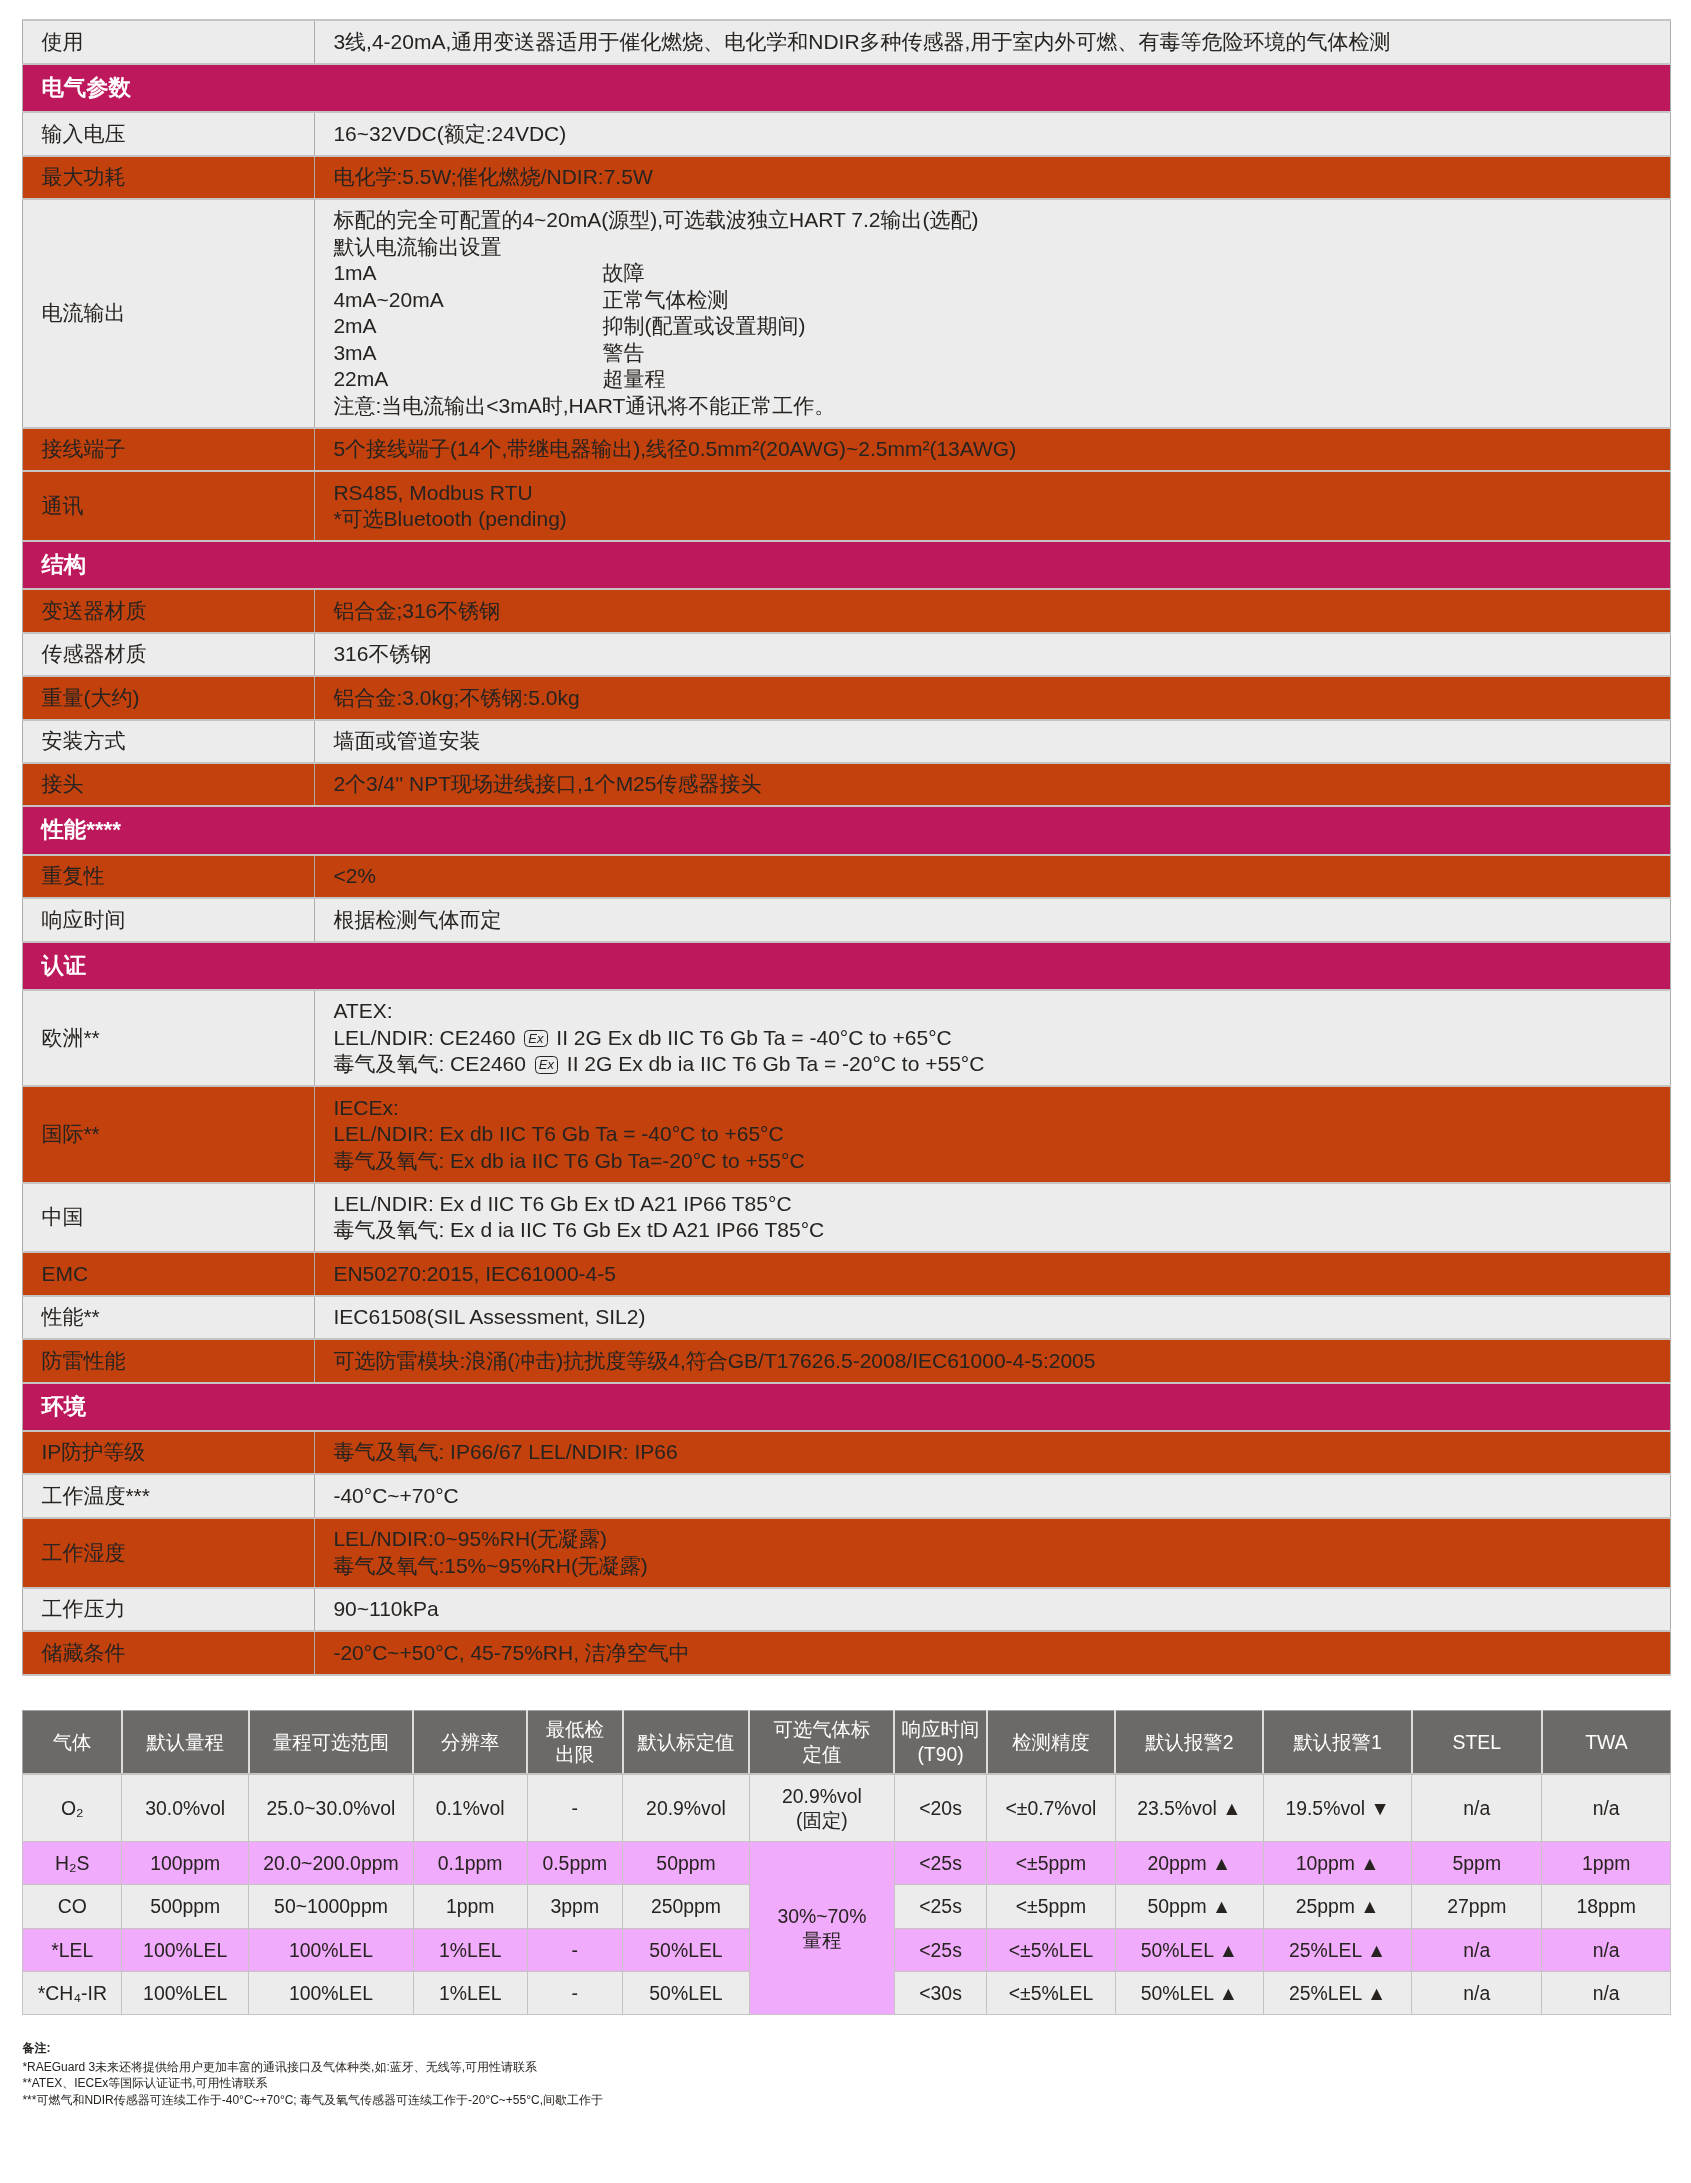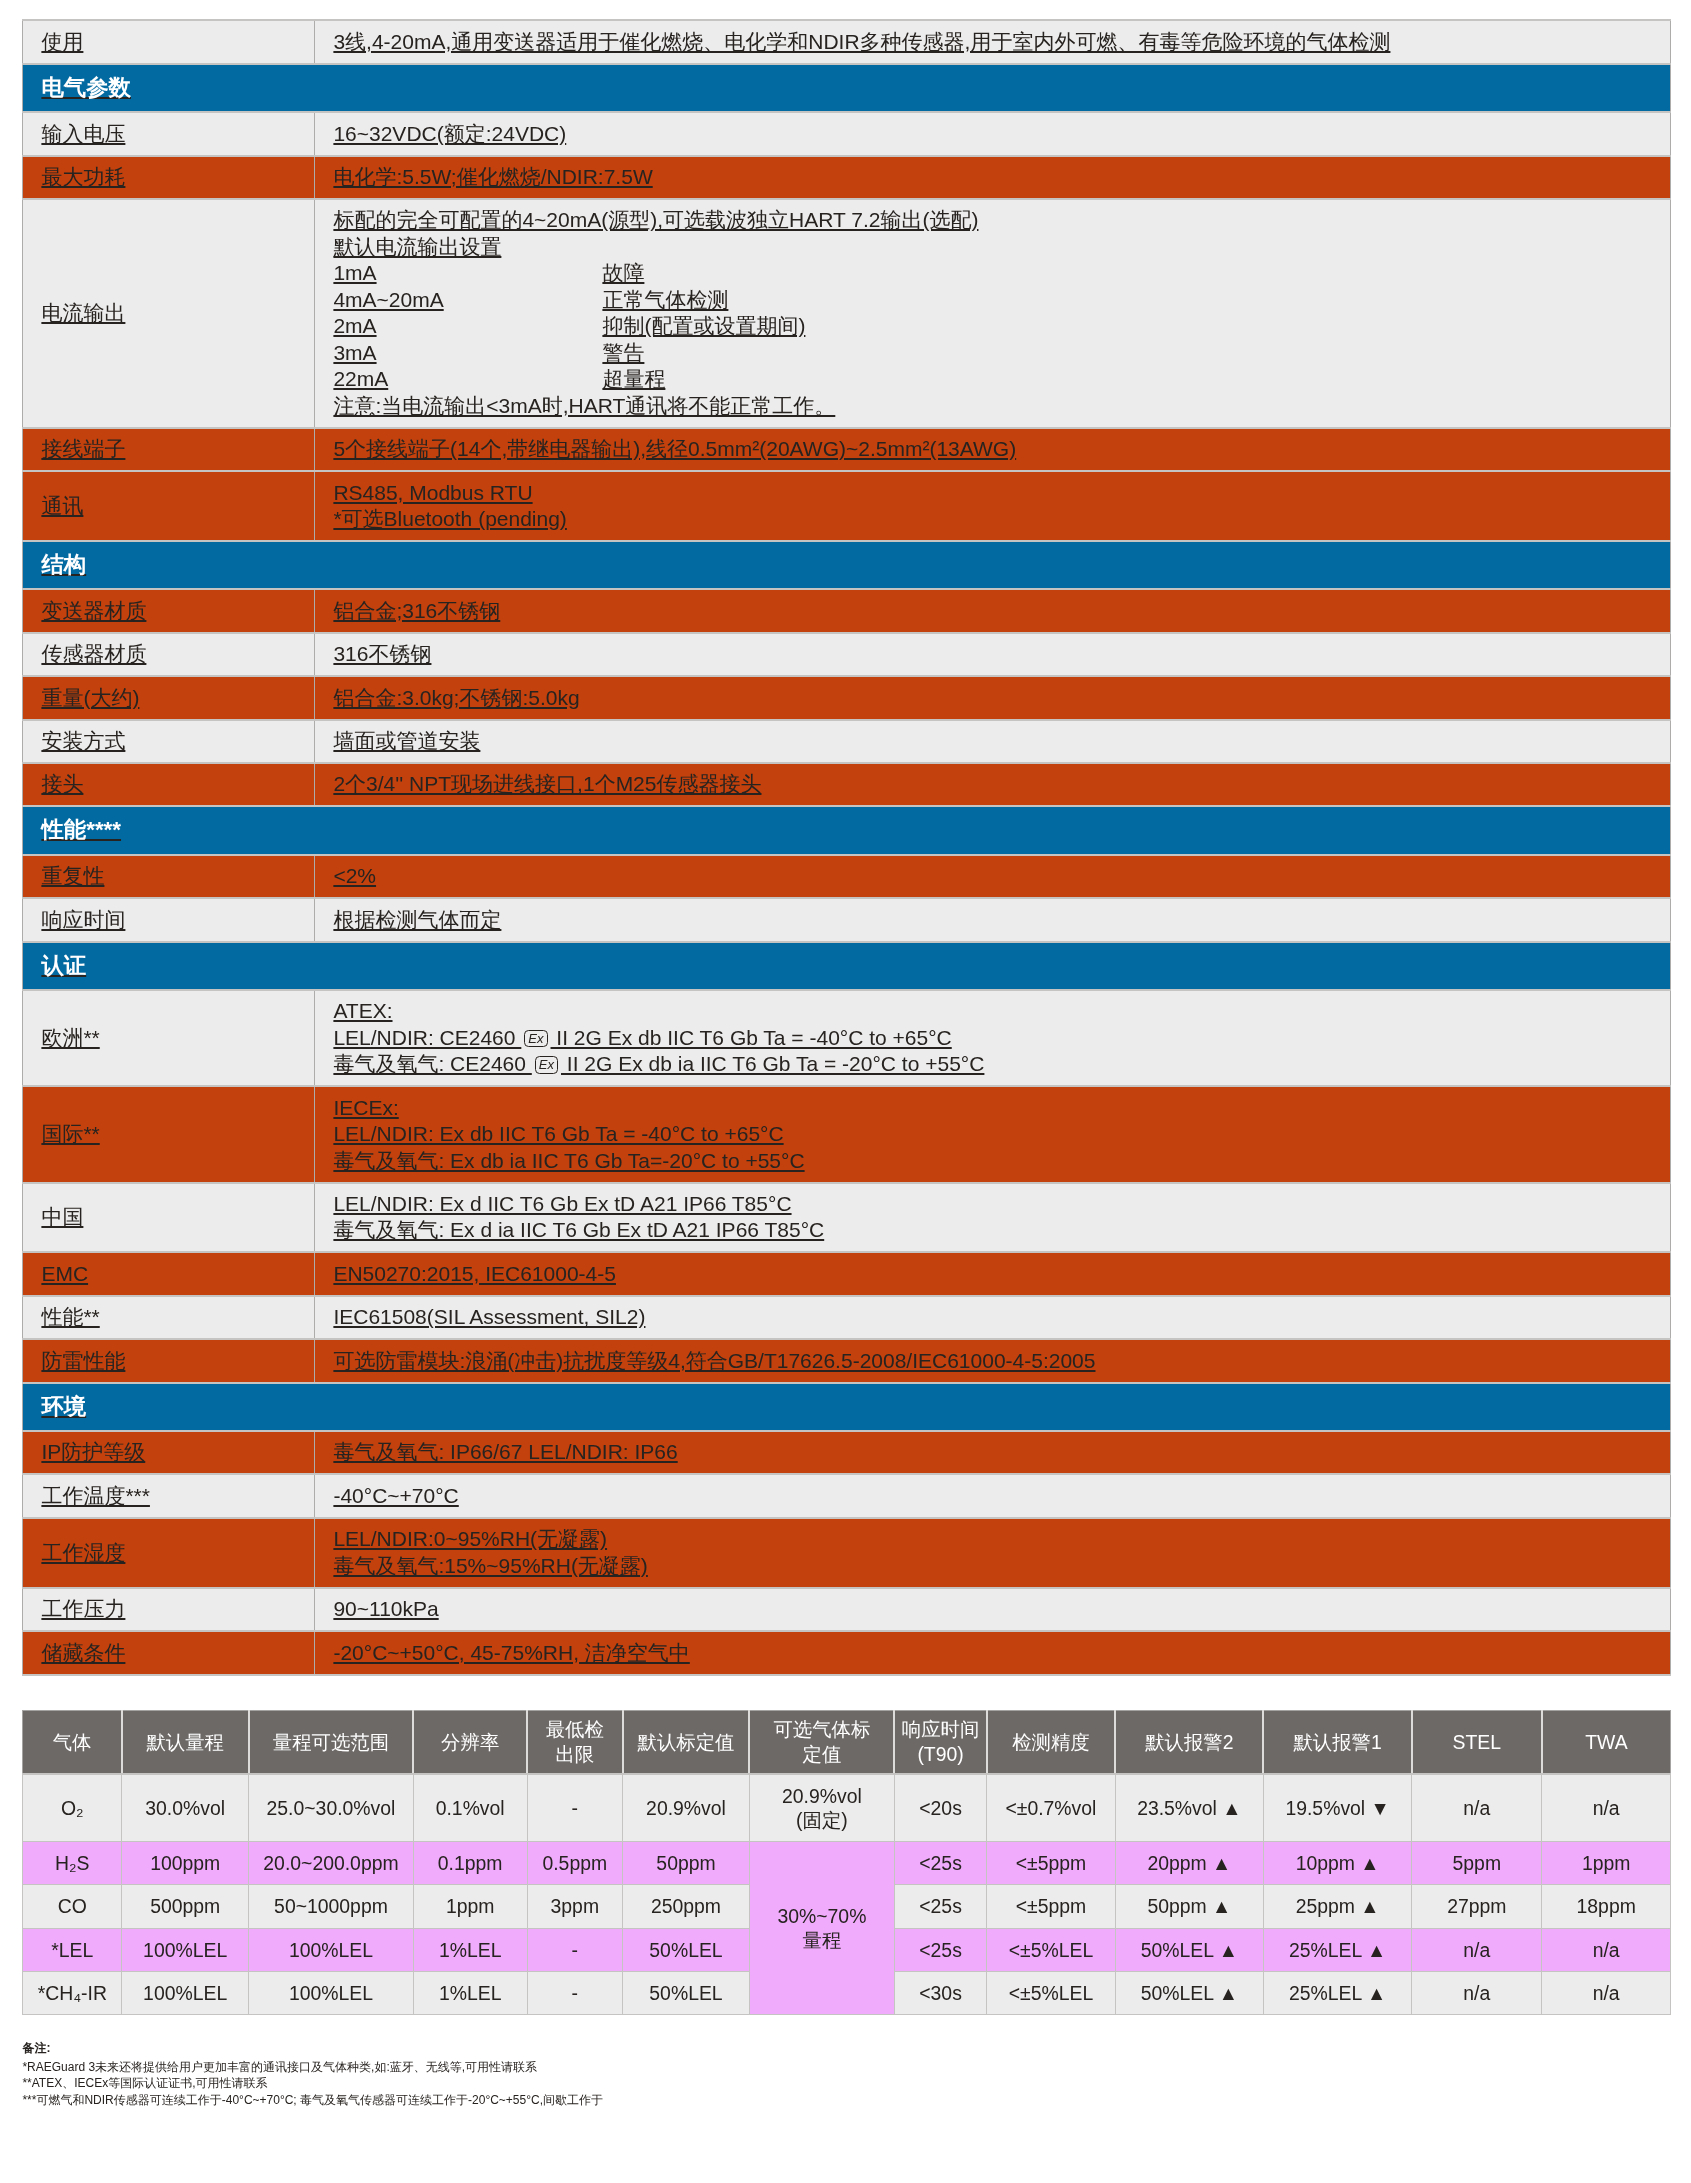--- a/index.html
+++ b/index.html
@@ -8,35 +8,35 @@
     width: 1692px;
     min-height: 2183px;
     font-family: "Liberation Sans", "DejaVu Sans", sans-serif;
     color: #272320;
   }
   .page { padding: 19.4px 21px 22.4px 22.4px; }
 
   table { border-collapse: collapse; width: 100%; table-layout: fixed; }
 
   
-  .spec { border: 1.5px solid #aeacaa; text-decoration: underline; }
+  .spec { border: 1.5px solid #aeacaa; }
   .spec td {
     font-size: 21px;
     line-height: 1.26;
     padding: 7.5px 18px;
     border-top: 2.2px solid #c6c4c3;
     border-bottom: 2.2px solid #c6c4c3;
     vertical-align: middle;
     word-break: break-word;
   }
   .spec td.label-cell { border-right: 1.5px solid #aeacaa; }
   .spec tr.shade-gray td { background: #ececec; }
   .spec tr.shade-white td { background: #c2410c; }
   .spec tr.section-row td {
-    background: #0369a1;
+    background: #be185d;
     color: #ffffff;
     font-weight: bold;
     font-size: 22.4px;
     height: 45px;
     padding: 9px 18px;
     vertical-align: middle;
   }
   .pairs { display: grid; grid-template-columns: 269px 1fr; }
   .pairs > span { display: block; }
   .ex-badge {

